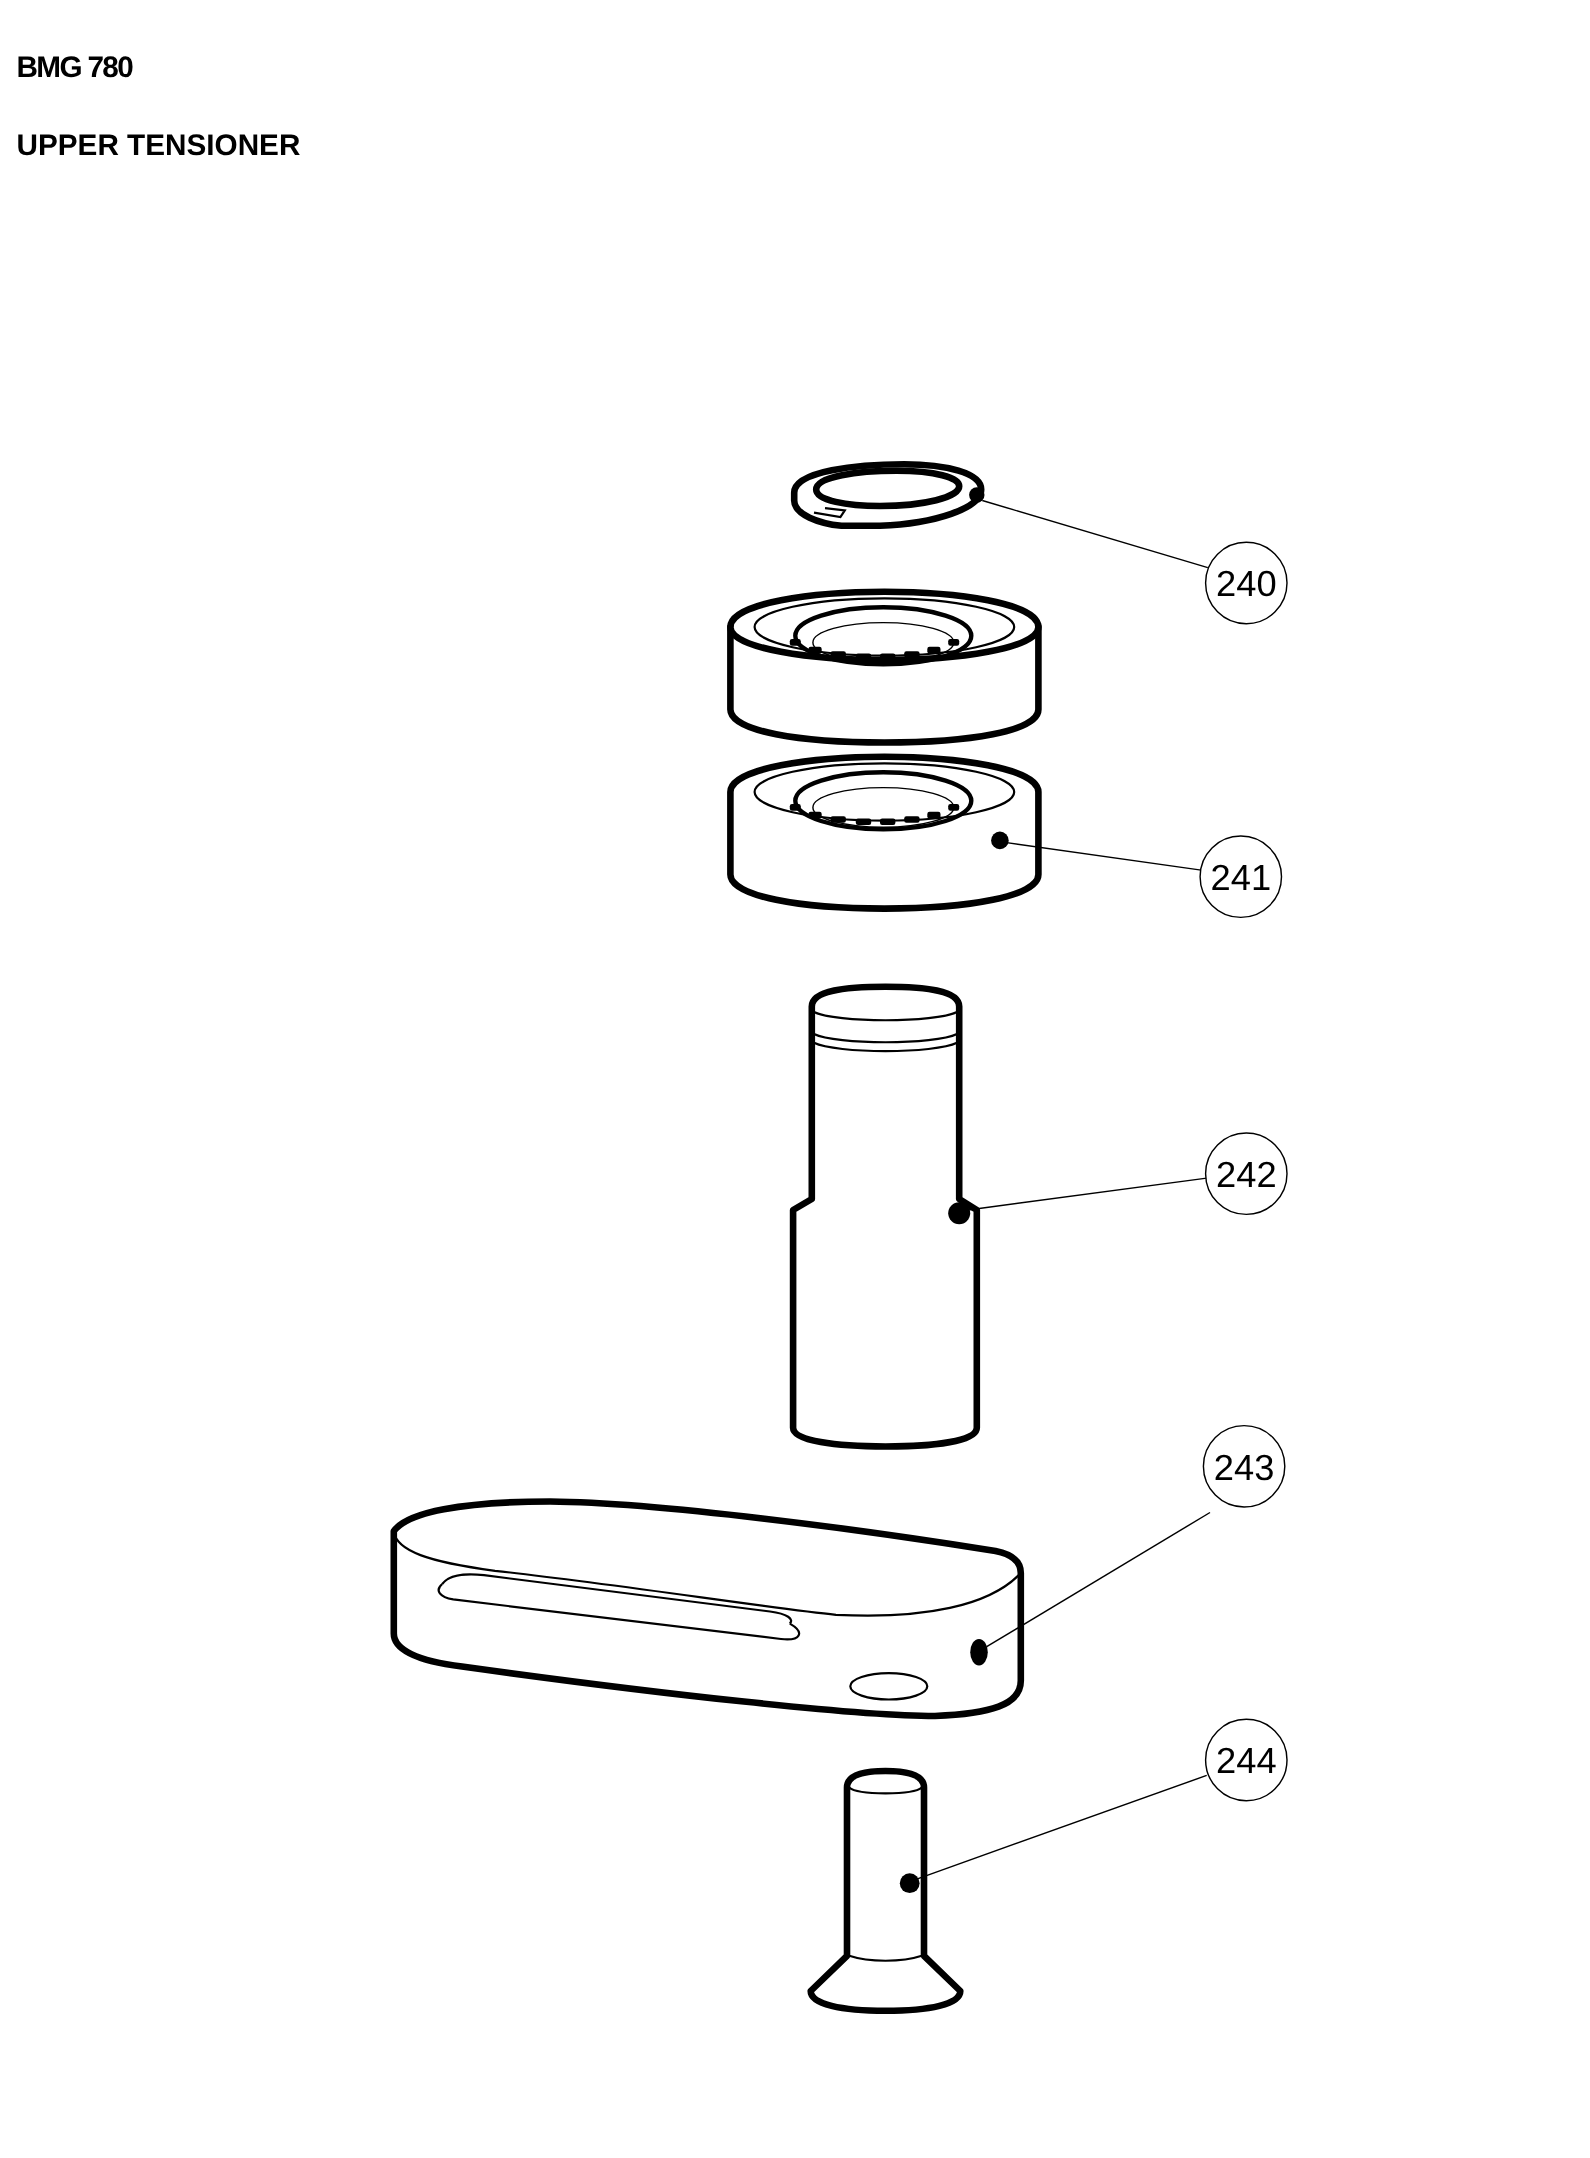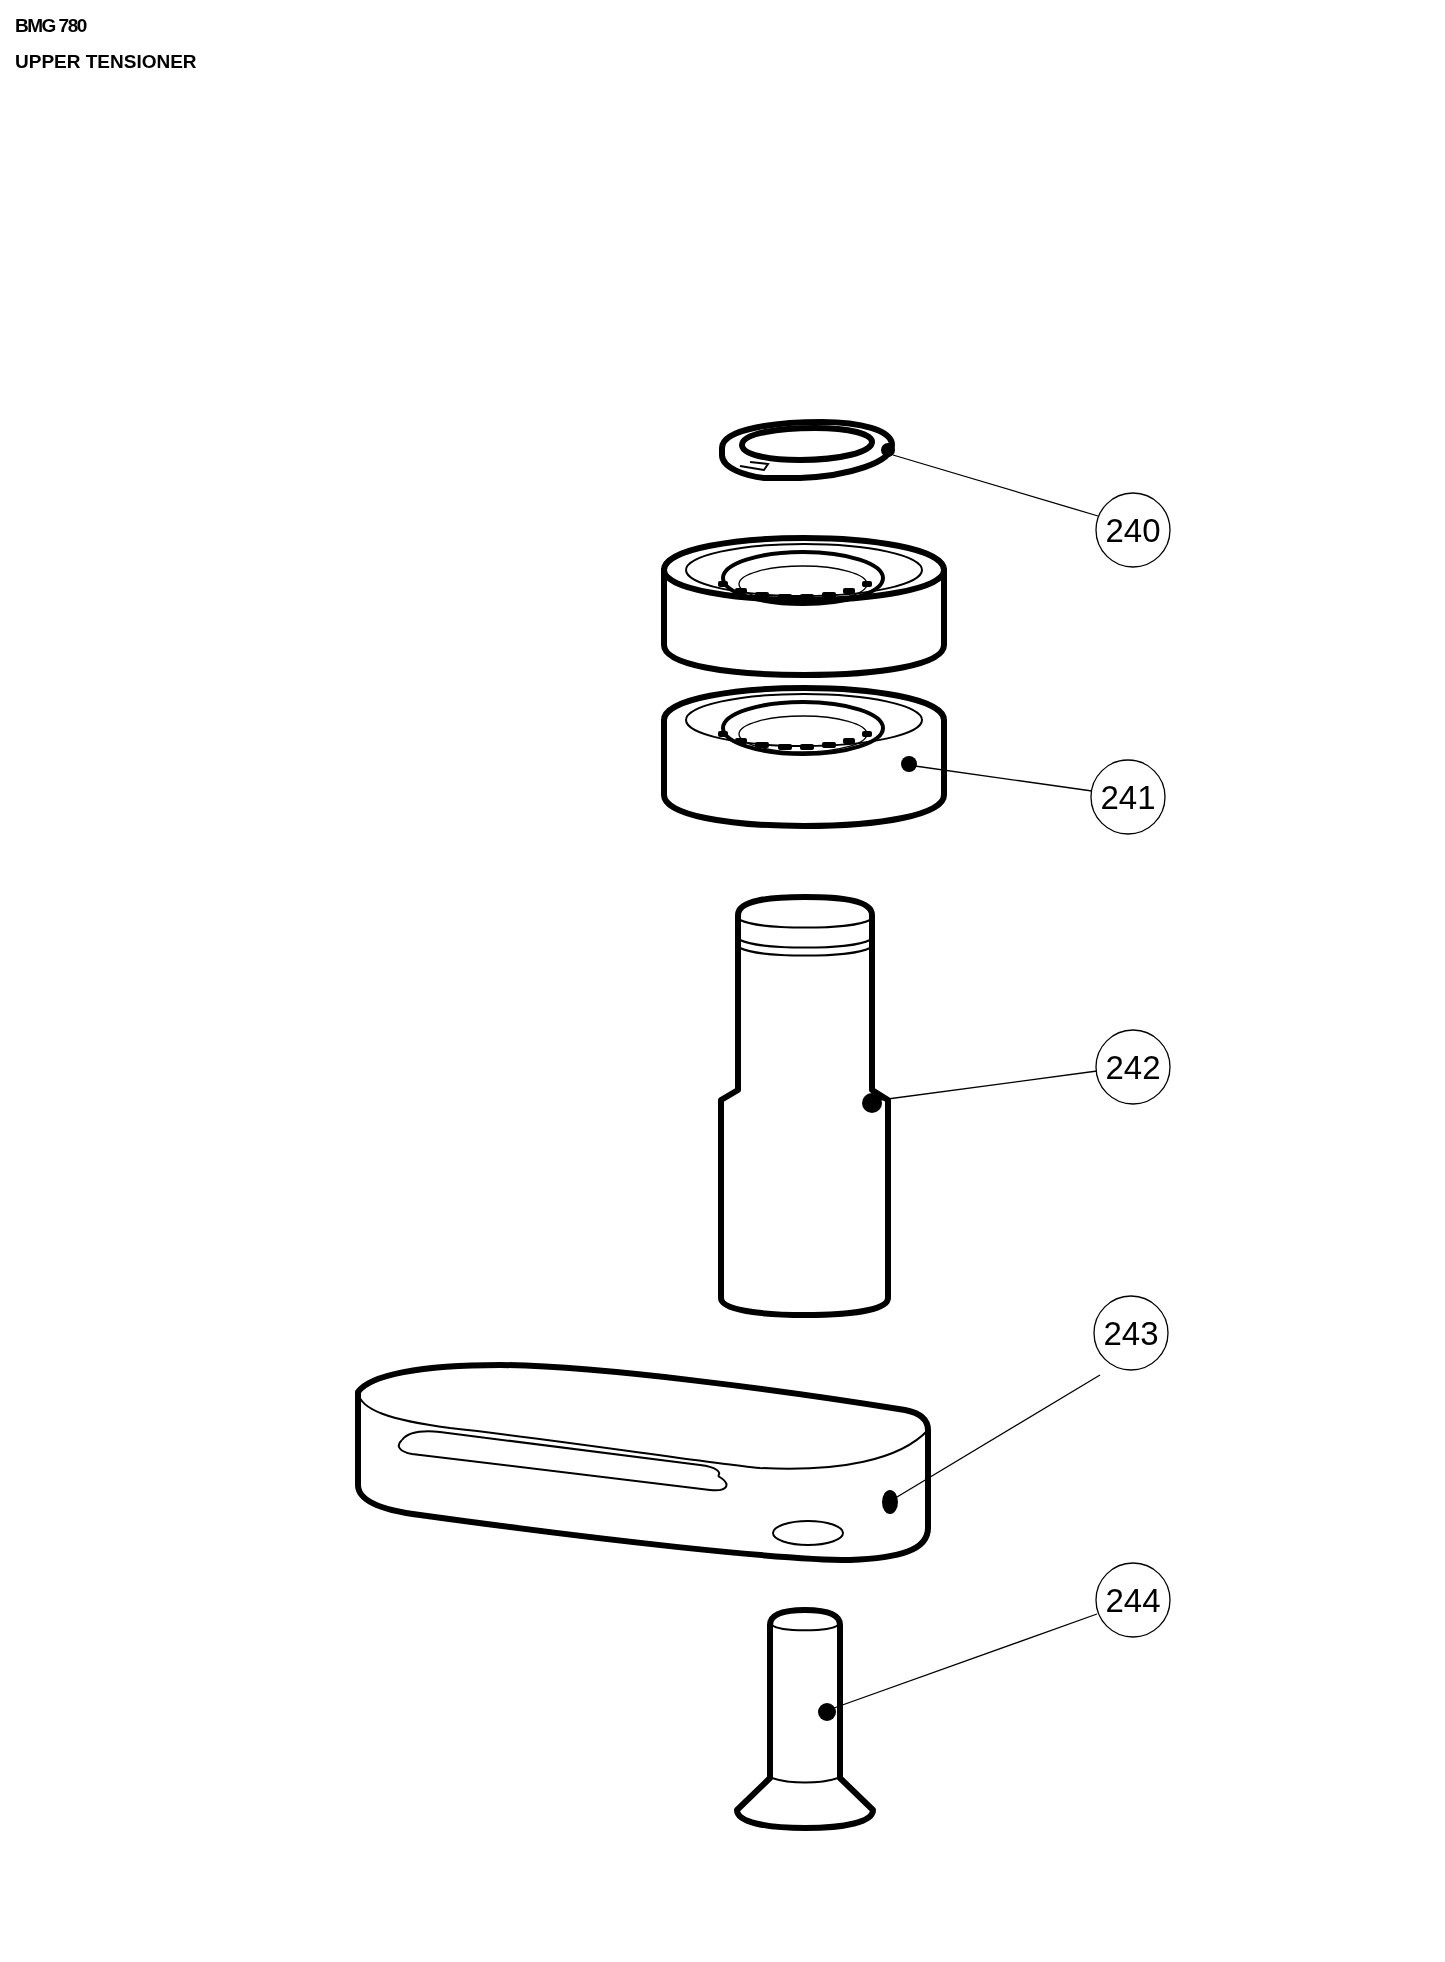--- a/index.html
+++ b/index.html
@@ -1,19 +1,19 @@
 <!DOCTYPE html>
 <html><head>
 <meta charset="utf-8">
 <style>
   html, body { margin: 0; padding: 0; background: #ffffff; }
   body { width: 1445px; height: 1962px; position: relative; overflow: hidden;
          font-family: "Liberation Sans", "DejaVu Sans", sans-serif; color: #000; }
   .title-block { position: absolute; left: 15px; top: 8px; }
-  .title-line { font-weight: bold; font-size: 19px; line-height: 36px; letter-spacing: 0px; }
+  .title-line { font-weight: bold; font-size: 27px; line-height: 36px; letter-spacing: 0px; margin-top: 35px; }
   .title-line.model { letter-spacing: -1.5px; }
   svg.drawing { position: absolute; left: 0; top: 0; }
   .thick { fill: #fff; stroke: #000; stroke-width: 6; stroke-linejoin: round; stroke-linecap: round; }
   .thin { fill: none; stroke: #000; stroke-width: 2; }
   .hair { fill: none; stroke: #000; stroke-width: 1.3; }
   .leader { stroke: #000; stroke-width: 1.3; fill: none; }
   .callout-circle { fill: #fff; stroke: #000; stroke-width: 1.3; }
   .callout-text { font-family: "Liberation Sans", "DejaVu Sans", sans-serif; font-size: 33px; fill: #000; }
   .dot { fill: #000; }
 </style>

